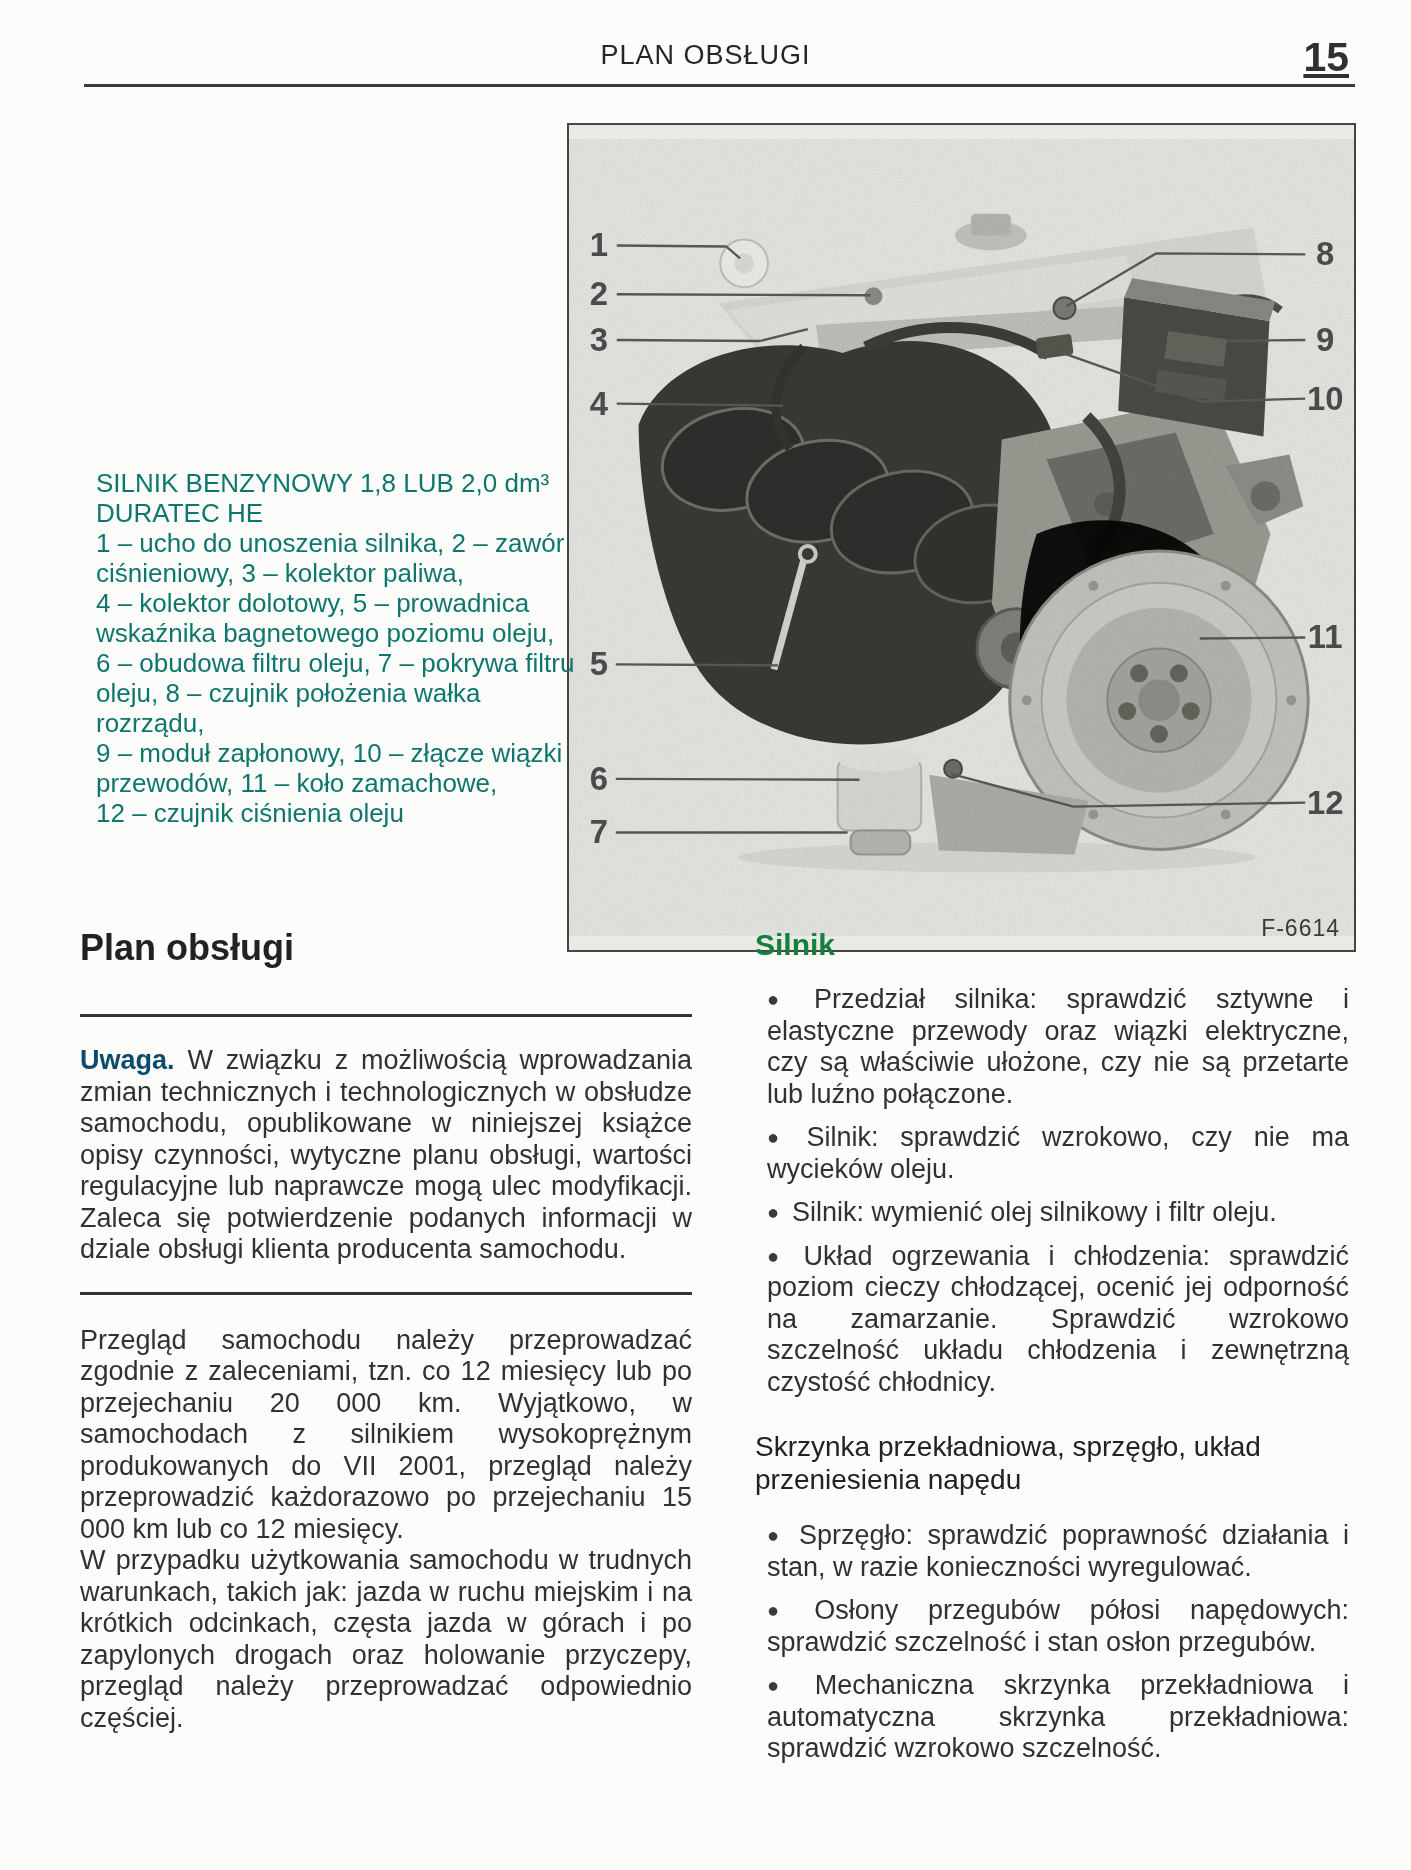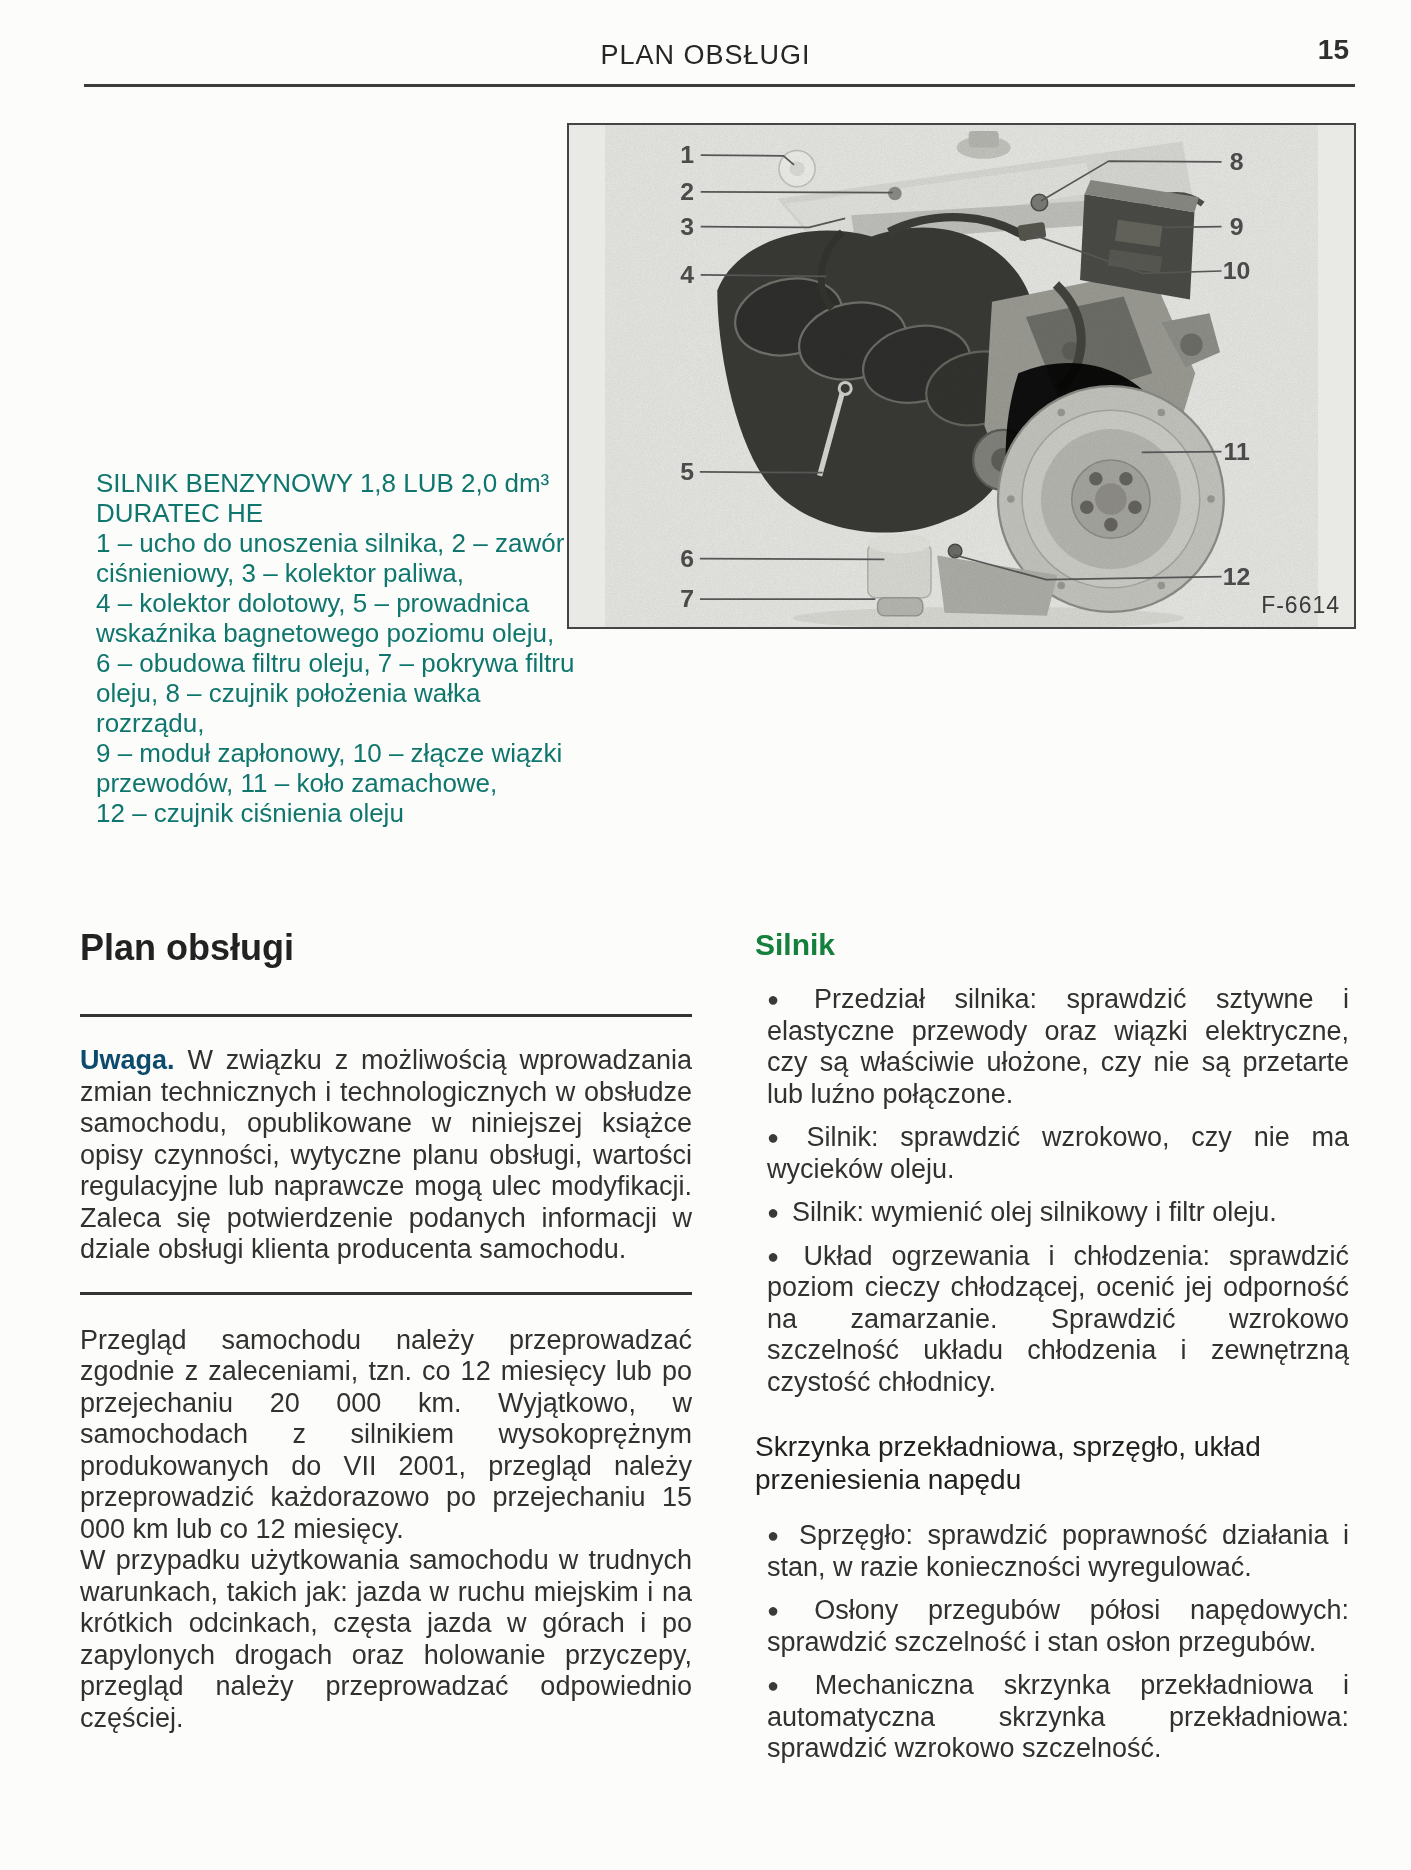--- a/index.html
+++ b/index.html
@@ -13,29 +13,29 @@
     overflow:hidden;
   }
   
   .hdr-title{
     position:absolute;left:0;top:40px;width:100%;
     text-align:center;font-size:27px;font-weight:500;
     letter-spacing:1px;color:#262626;
   }
   .hdr-num{
     position:absolute;right:62px;top:34px;
-    font-size:28px;font-weight:700;color:#303030;
+    font-size:41px;font-weight:700;color:#303030;text-decoration:underline;
   }
   .hdr-rule{
     position:absolute;left:84px;top:84px;width:1271px;height:3px;
     background:#3c3c3c;border:0;
   }
   
   .figure{
-    position:absolute;left:567px;top:123px;width:789px;height:506px;
+    position:absolute;left:567px;top:123px;width:789px;height:829px;
     background:#e9e9e6;border:2px solid #454545;box-sizing:border-box;
     margin:0;
     text-align:center;
   }
   .figure svg{display:block;width:100%;height:100%;}
   .fig-code{
     position:absolute;right:14px;bottom:8px;
     font-size:23px;color:#3a3a3a;letter-spacing:1px;
   }
   

